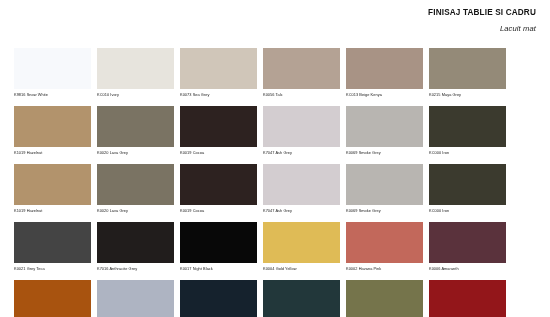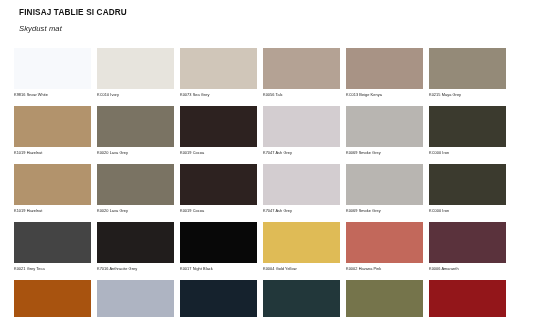--- a/index.html
+++ b/index.html
@@ -18,20 +18,21 @@
     position: relative;
     width: 550px;
     height: 317px;
     box-sizing: border-box;
     padding: 8px 14px 0 14px;
   }
   .header {
     display: block;
     margin: 0 0 15px 5px;
     white-space: nowrap;
+    text-align: right;
   }
   .title {
     font-size: 8.2px;
     font-weight: bold;
     letter-spacing: 0.15px;
     color: #141414;
   }
   .subtitle {
     margin: 7px 0 0 0;
     font-size: 7.6px;
@@ -73,21 +74,21 @@
     overflow: hidden;
   }
 </style>
 </head>
 <body>
 
 <div class="page">
 
   <div class="header">
     <div class="title">FINISAJ TABLIE SI CADRU</div>
-    <div class="subtitle">Skydust mat</div>
+    <div class="subtitle">Lacuit mat</div>
   </div>
 
   <div class="grid">
       <div class="swatch-row">
         <div class="swatch-cell">
           <div class="swatch-chip" style="background-color: rgb(247, 249, 252);"></div>
           <div class="swatch-label">K9816 Snow White</div>
         </div>
         <div class="swatch-cell">
           <div class="swatch-chip" style="background-color: rgb(231, 228, 221);"></div>

